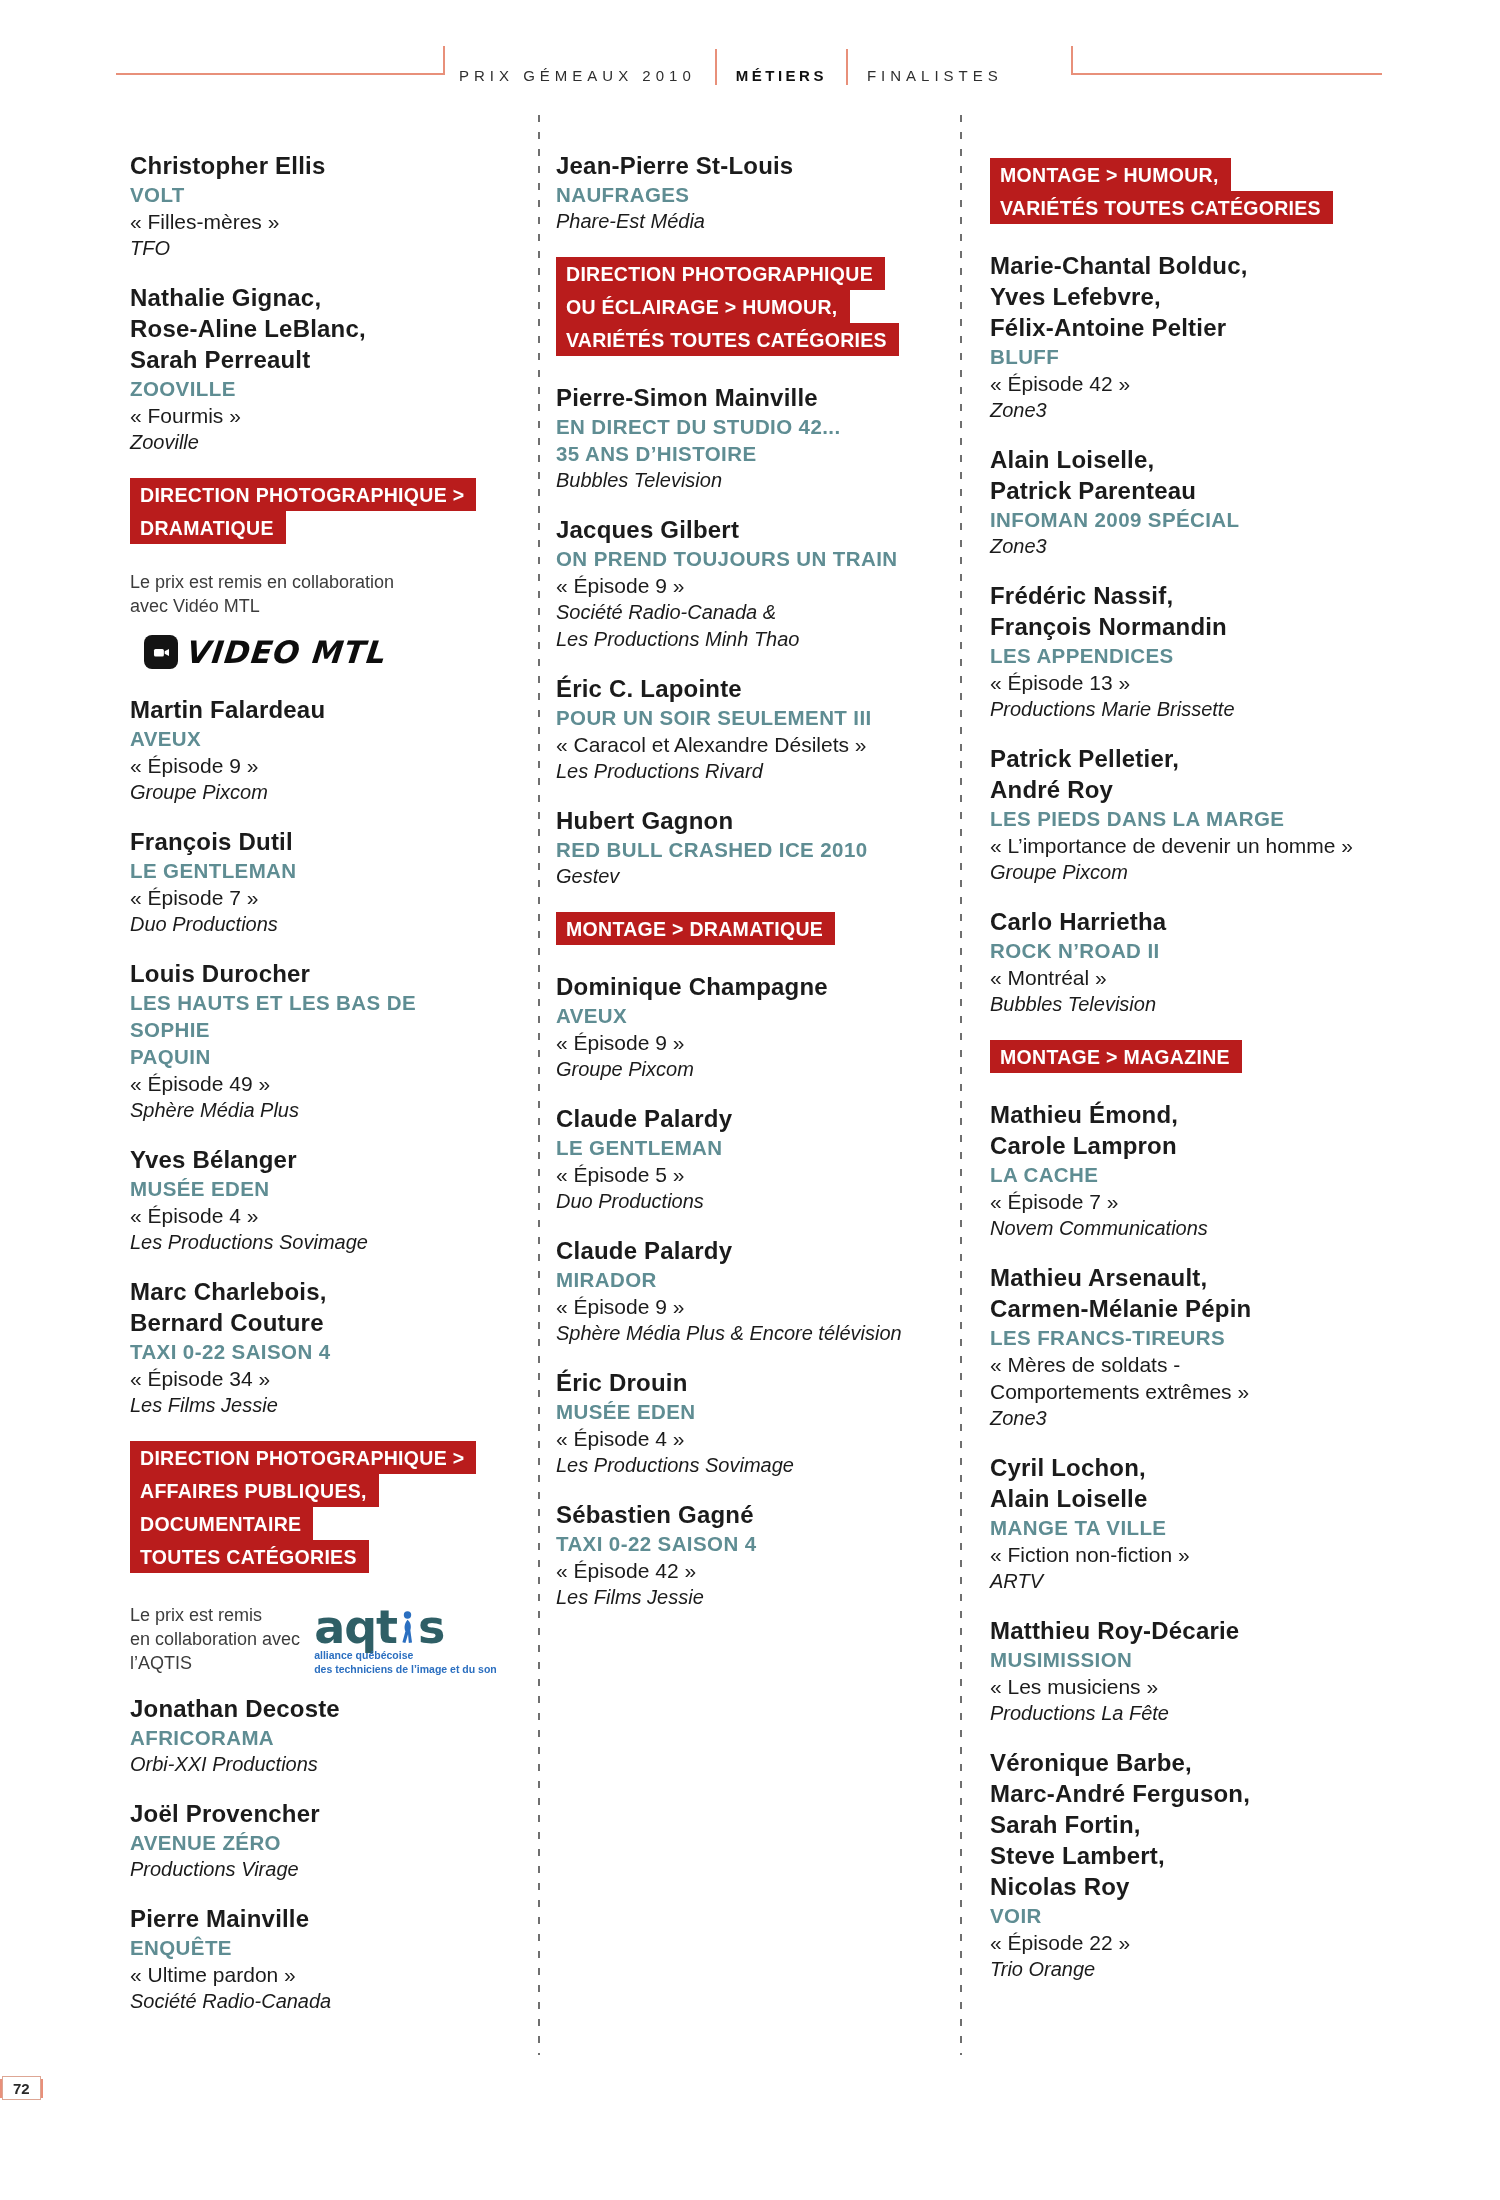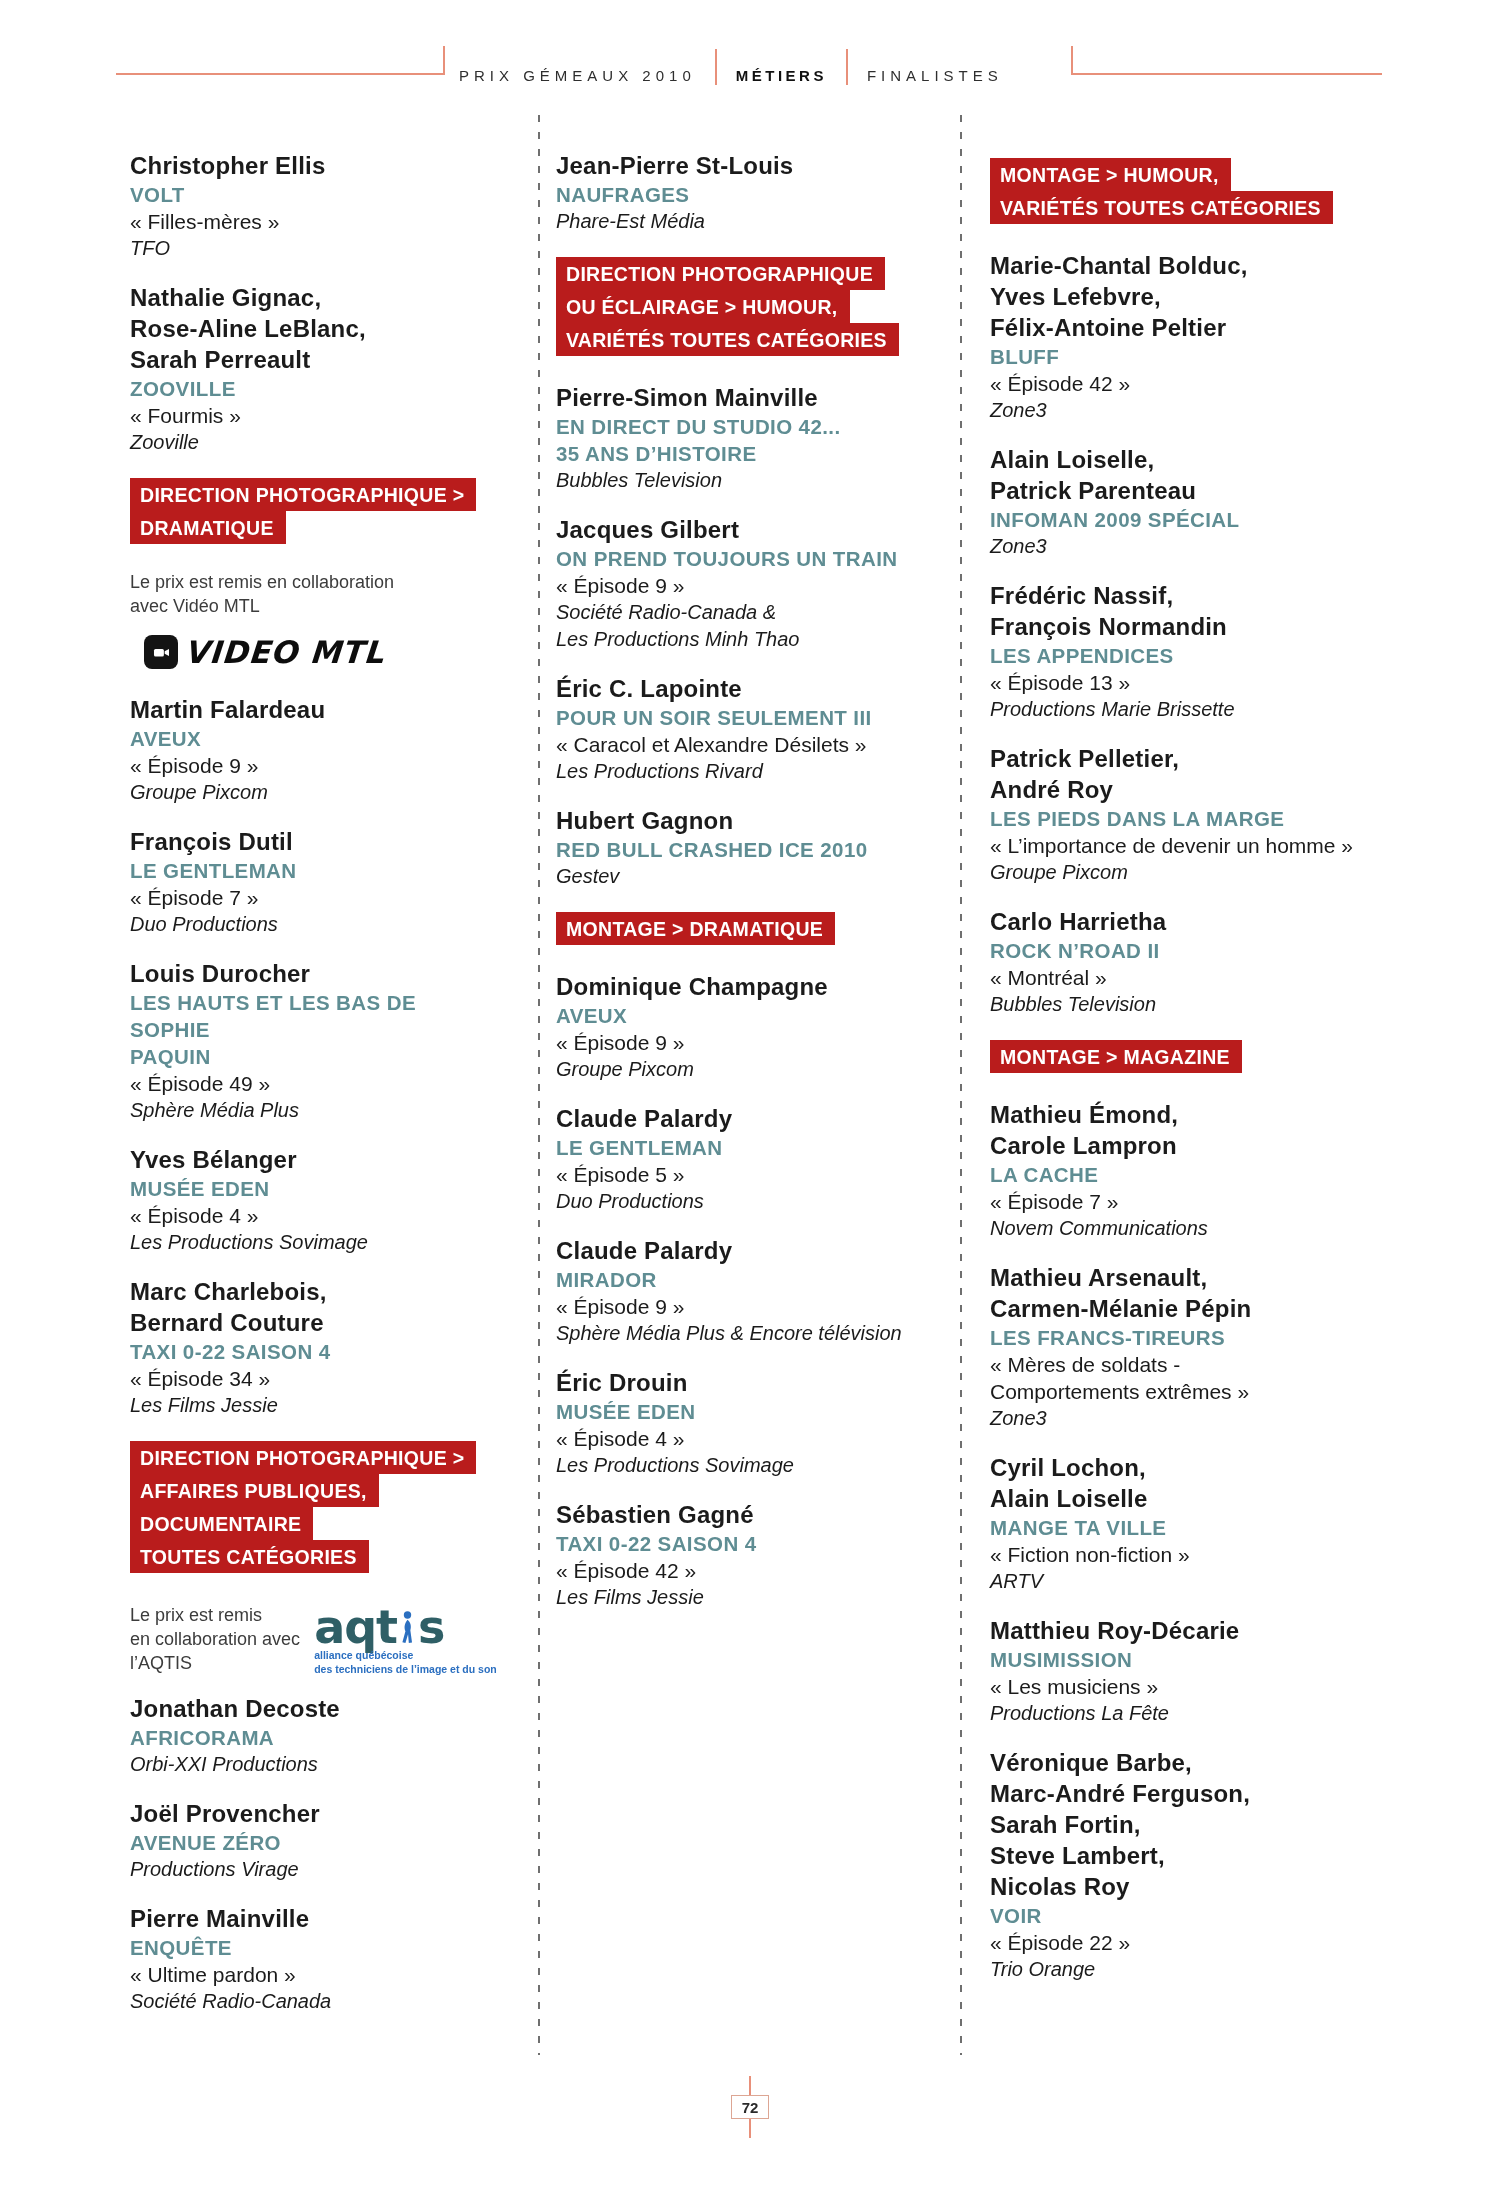--- a/index.html
+++ b/index.html
@@ -49,21 +49,21 @@
   
   .aqtis-row{display:flex;align-items:flex-end;gap:14px;margin:0 0 18px 0;}
   .aqtis-row .note{flex:0 0 auto;margin:4px 0 0 0;}
   .aqtis-logo{flex:1 1 auto;}
   .aqtis-word{display:flex;align-items:flex-end;font-weight:bold;font-size:46px;line-height:40px;
               color:#2f5f66;letter-spacing:-1px;font-family:"DejaVu Sans","Liberation Sans",sans-serif;}
   .aqtis-word svg{margin:0 1px -2px 1px;}
   .aqtis-sub{font-size:10.5px;line-height:12px;font-weight:bold;color:#2b6fc0;margin-top:2px;white-space:nowrap;}
 
   
-  .footer{position:absolute;left:0;right:0;top:2076px;display:flex;flex-direction:column;align-items:center;}
+  .footer{position:absolute;left:0;right:0;top:2076px;display:flex;flex-direction:row;align-items:center;}
   .f-line{width:2px;height:19px;background:#e8907a;}
   .f-box{border:1px solid #dda694;padding:3px 10px 2px 10px;font-size:15px;font-weight:bold;color:#2a2a2a;}
 </style>
 </head>
 <body>
 
 <div class="page">
 
   <div class="hline hl-left"></div>
   <div class="htick ht-left"></div>

